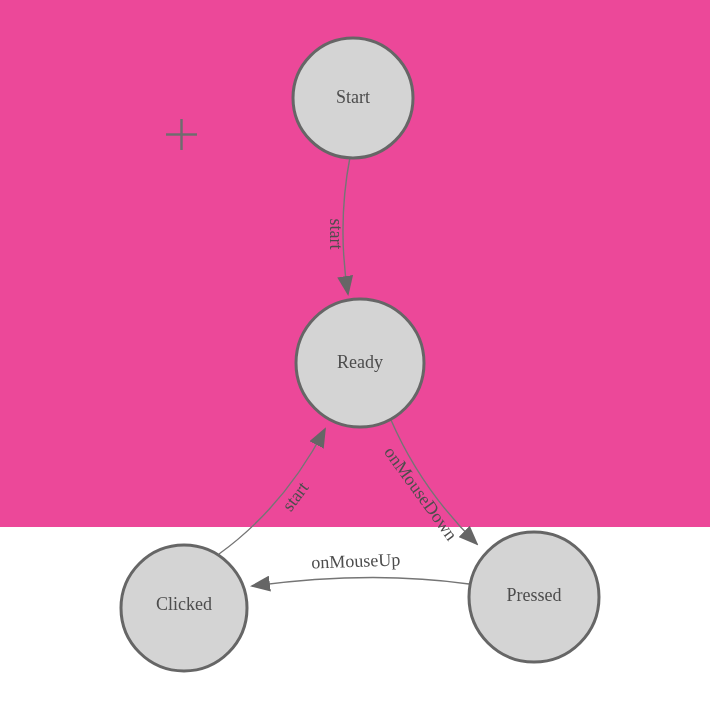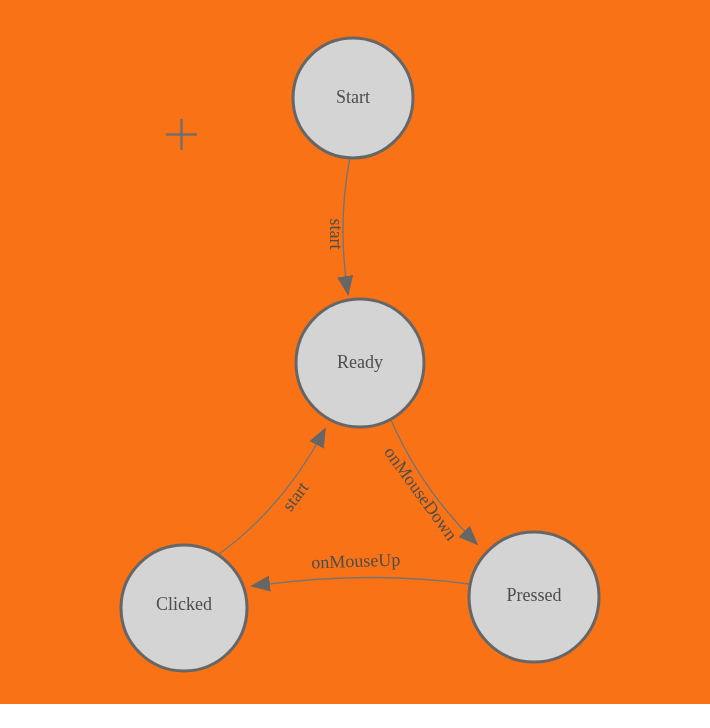--- a/index.html
+++ b/index.html
@@ -1,17 +1,17 @@
 <!DOCTYPE html>
 <html><head>
 <meta charset="utf-8">
 <style>
   html,body{margin:0;padding:0;background:#ffffff;}
   body{width:710px;height:728px;overflow:hidden;}
-  .stage{position:relative;width:710px;height:704px;background:#f97316;}
+  .stage{position:relative;width:710px;height:527px;background:#ec4899;}
   svg{display:block;}
   svg text{
     font-family:"Liberation Serif","DejaVu Serif",serif;
     fill:#4d4d4d;
   }
   .node-label{font-size:18px;text-anchor:middle;}
   .edge-label{font-size:18px;text-anchor:middle;}
   .edge{fill:none;stroke:#757575;stroke-width:1.4px;}
   .node-circle{stroke:#666666;stroke-width:3px;}
   .crosshair line{stroke:#6e6e6e;stroke-width:2.4px;}

